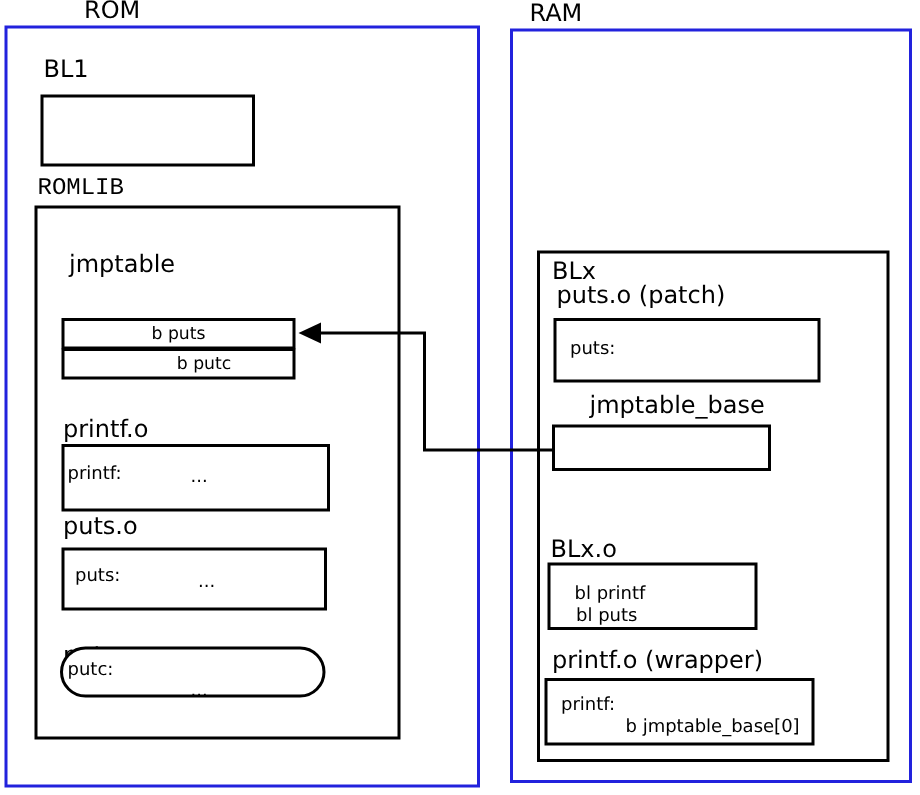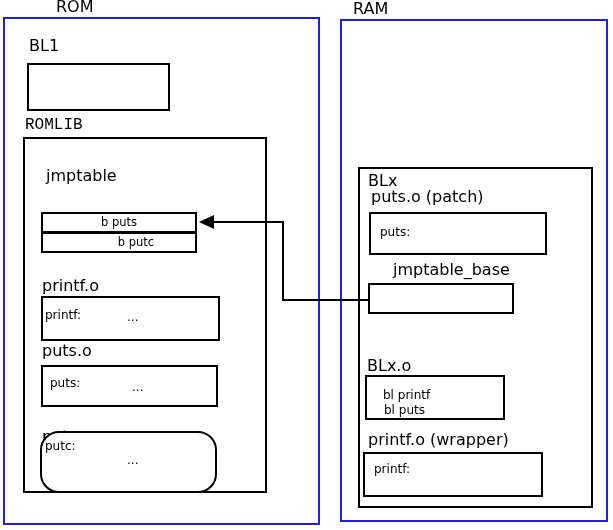--- a/index.html
+++ b/index.html
@@ -73,21 +73,21 @@
     <span class="boxtext" style="left:84px;top:12px;">...</span>
   </div>
 
   <div class="lbl" style="left:42px;top:344px;">puts.o</div>
   <div class="box" style="left:41px;top:365px;width:177px;height:42px;">
     <span class="boxtext" style="left:7px;top:9px;">puts:</span>
     <span class="boxtext" style="left:89px;top:13px;">...</span>
   </div>
 
   <div class="lbl" style="left:42px;top:412px;margin-top:18px;">putc.o</div>
-  <div class="box" style="left:40px;top:431px;width:177px;height:62px;border-radius:19px;">
+  <div class="box" style="left:40px;top:431px;width:177px;height:34px;border-radius:19px;">
     <span class="boxtext" style="left:3px;top:6px;">putc:</span>
     <span class="boxtext" style="left:85px;top:20px;">...</span>
   </div>
 
   <div class="lbl" style="left:353px;top:2px;">RAM</div>
   <div class="region" style="left:340px;top:19px;width:268px;height:503px;"></div>
 
   <div class="box" style="left:358px;top:167px;width:235px;height:341px;"></div>
   <div class="lbl" style="left:368px;top:174px;">BLx</div>
 
@@ -101,20 +101,21 @@
 
   <div class="lbl" style="left:367px;top:359px;">BLx.o</div>
   <div class="box" style="left:365px;top:375px;width:140px;height:45px;">
     <span class="boxtext" style="left:16px;top:11px;line-height:15px;">bl printf</span>
     <span class="boxtext" style="left:17px;top:26px;line-height:15px;">bl puts</span>
   </div>
 
   <div class="lbl" style="left:368px;top:433px;">printf.o (wrapper)</div>
   <div class="box" style="left:363px;top:452px;width:180px;height:45px;">
     <span class="boxtext" style="left:9px;top:8px;">printf:</span>
+    <span class="boxtext" style="left:52px;top:23px;">b jmptable_base[0]</span>
   </div>
 
   <svg id="arrow-overlay" width="613" height="530" viewBox="0 0 613 530">
     <polyline points="368,300 283,300 283,222 212,222" fill="none" stroke="#000000" stroke-width="2"></polyline>
     <polygon points="199,222 214,215 214,229" fill="#000000"></polygon>
   </svg>
 
 </div>
 
 </body></html>

